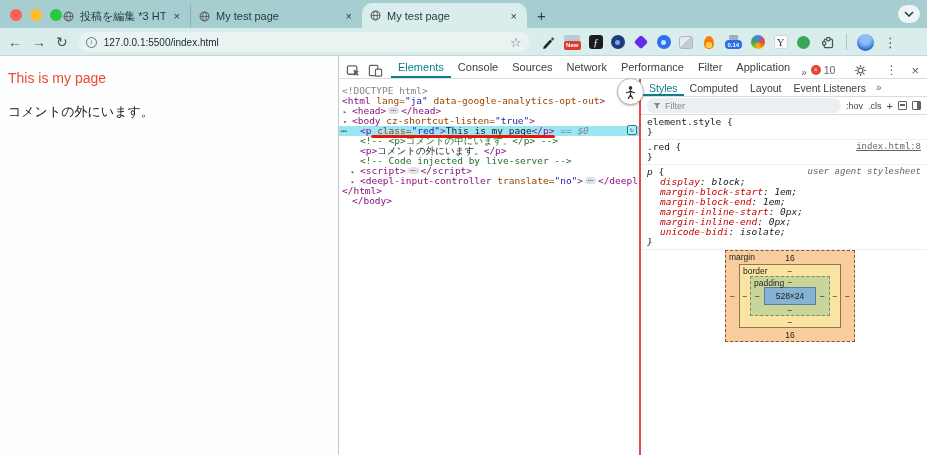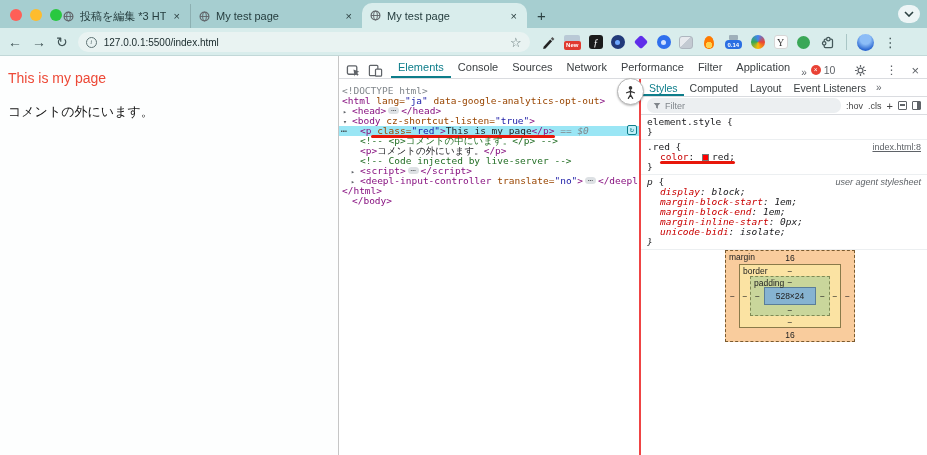--- a/index.html
+++ b/index.html
@@ -98,21 +98,21 @@
   .sp-tab.active{color:#0d7d8a;box-shadow:inset 0 -2px 0 #0d7d8a;}
   .sp-filter{height:17px;display:flex;align-items:center;gap:5px;padding:0 6px;border-bottom:1px solid #dadce0;flex:0 0 17px;}
   .filter-pill{flex:1;height:15px;border-radius:7px;background:#eceff1;display:flex;align-items:center;gap:4px;padding:0 6px;color:#80868b;font-size:9px;}
   .toggle{font-size:9px;color:#444;}
   .mini-ico{width:9px;height:9px;border:1.2px solid #5f6368;border-radius:1px;box-sizing:border-box;position:relative;}
   .mini-ico.panelr::after{content:"";position:absolute;right:0;top:0;bottom:0;width:3px;background:#5f6368;}
   .mini-ico.screen::after{content:"";position:absolute;left:1px;right:1px;top:2px;height:2px;background:#5f6368;}
 
   .sp-sections{font-family:"DejaVu Sans Mono",monospace;font-size:9.5px;line-height:10px;color:#202124;}
   .sp-section{padding:2px 6px;border-bottom:1px solid #eceff1;position:relative;}
-  .rule-link{float:right;font-family:Liberation Sans, sans-serif;font-size:9px;color:#5f6368;}
+  .rule-link{float:right;font-family:Liberation Mono, monospace;font-size:9px;color:#5f6368;}
   .rule-link.file{text-decoration:underline;}
   .rule-link.ua{font-style:italic;}
   .decl{padding-left:13px;white-space:nowrap;}
   .decl .prop{color:#c80000;}
   .decl .pval{color:#202124;}
   .swatch{display:inline-block;width:7px;height:7px;background:#ff0000;border:1px solid #777;vertical-align:-1px;margin:0 3px 0 2px;box-sizing:border-box;}
   .sp-section.ua .sel,.sp-section.ua .decl,.sp-section.ua .brace{font-style:italic;}
 
   
   .bm-wrap{display:flex;justify-content:center;padding-left:12px;}
@@ -311,30 +311,30 @@
           </div>
 
           <div class="sp-sections">
               <div class="sp-section">
                 <div class="rule-line"><span class="sel">element.style</span> {</div>
                 <div class="rule-line brace">}</div>
               </div>
               <div class="sp-section">
                 <span class="rule-link file">index.html:8</span>
                 <div class="rule-line"><span class="sel">.red</span> {</div>
-                <div class="decl"><span class="annotated" style="display: inline-block;"><span class="prop">color</span>: <span class="swatch" style="background: rgb(255, 0, 0);"></span><span class="pval">red</span>;</span></div>
                 <div class="rule-line brace">}</div>
               </div>
               <div class="sp-section ua">
                 <span class="rule-link ua">user agent stylesheet</span>
                 <div class="rule-line"><span class="sel">p</span> {</div>
                 <div class="decl"><span style="display: inline-block;"><span class="prop">display</span>: <span class="pval">block</span>;</span></div>
                 <div class="decl"><span style="display: inline-block;"><span class="prop">margin-block-start</span>: <span class="pval">1em</span>;</span></div>
                 <div class="decl"><span style="display: inline-block;"><span class="prop">margin-block-end</span>: <span class="pval">1em</span>;</span></div>
                 <div class="decl"><span style="display: inline-block;"><span class="prop">margin-inline-start</span>: <span class="pval">0px</span>;</span></div>
+                <div class="decl"><span style="display: inline-block;"><span class="prop">margin-inline-end</span>: <span class="pval">0px</span>;</span></div>
                 <div class="decl"><span style="display: inline-block;"><span class="prop">unicode-bidi</span>: <span class="pval">isolate</span>;</span></div>
                 <div class="rule-line brace">}</div>
               </div>
             </div>
 
           <div class="bm-wrap">
             <div class="bm">
               <div class="layer bm-m">
                 <span class="lbl">margin</span>
                 <span class="v-top">16</span>

